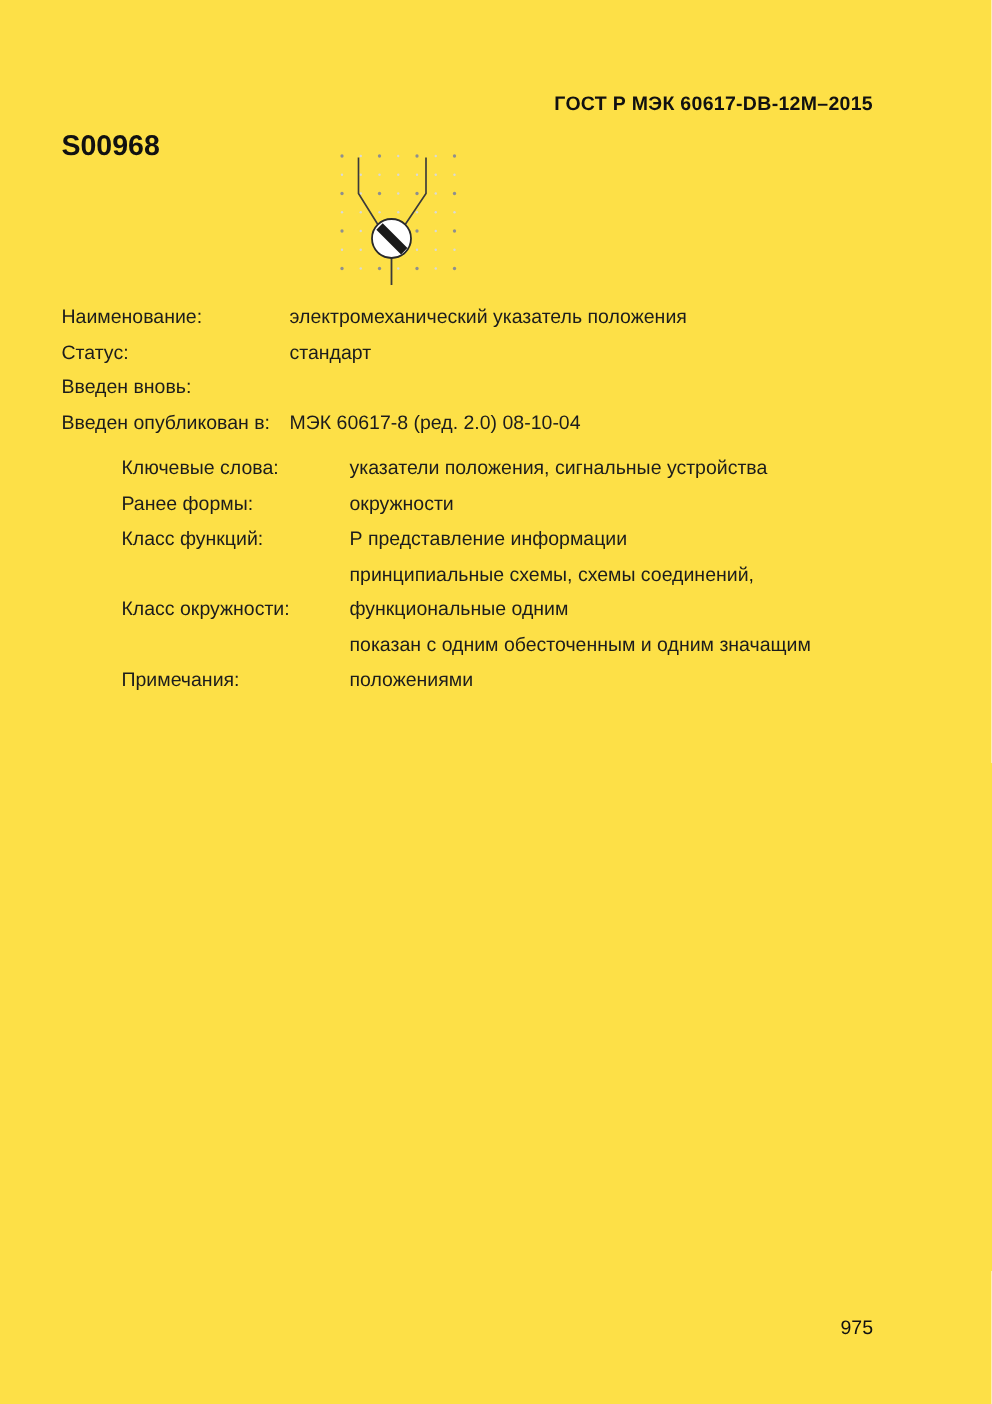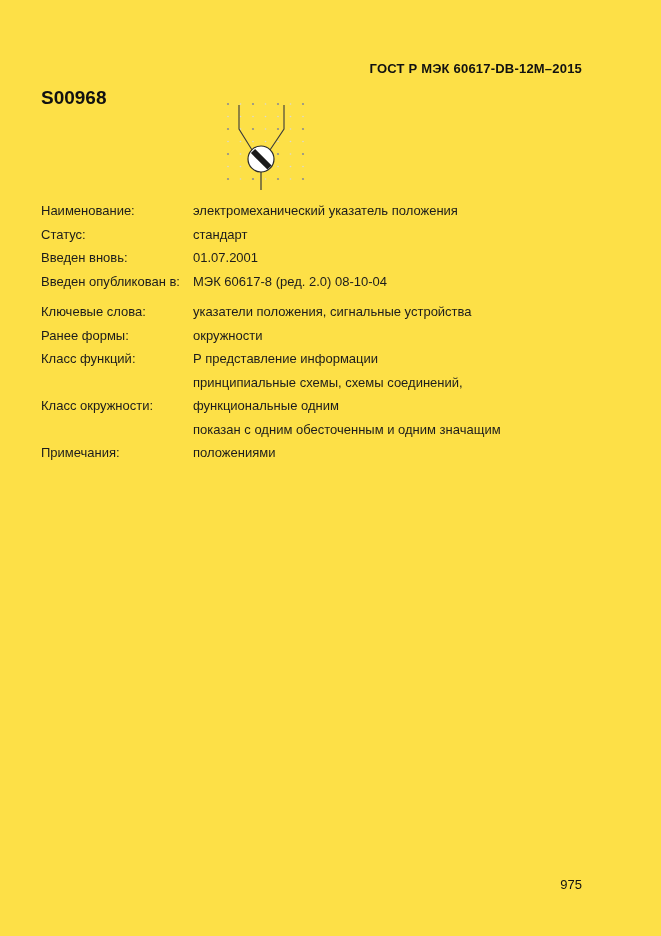--- a/index.html
+++ b/index.html
@@ -45,20 +45,21 @@
   .fields {
     position: absolute;
     top: 199px;
     left: 41px;
     width: 570px;
     font-size: 13px;
     line-height: 23.5px;
   }
   .field-group2 {
     margin-top: 7px;
+    margin-left: 40px;
   }
   .field-row {
     display: flex;
     align-items: flex-end;
   }
   .field-label {
     flex: 0 0 152px;
     white-space: nowrap;
   }
   .field-value {
@@ -155,23 +156,20 @@
         </div>
       </div>
       <div class="field-row">
         <div class="field-label">Статус:</div>
         <div class="field-value">
           <div>стандарт</div>
         </div>
       </div>
       <div class="field-row">
         <div class="field-label">Введен вновь:</div>
-        <div class="field-value">
-          <div>01.07.2001</div>
-        </div>
       </div>
       <div class="field-row">
         <div class="field-label">Введен опубликован в:</div>
         <div class="field-value">
           <div>МЭК 60617-8 (ред. 2.0) 08-10-04</div>
         </div>
       </div>
     </div>
 
     <div class="field-group2">

